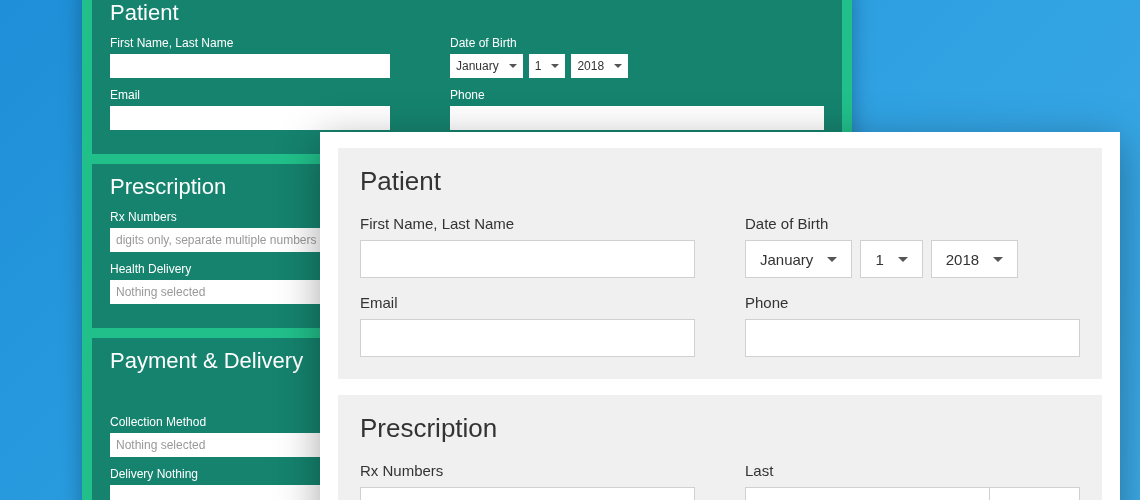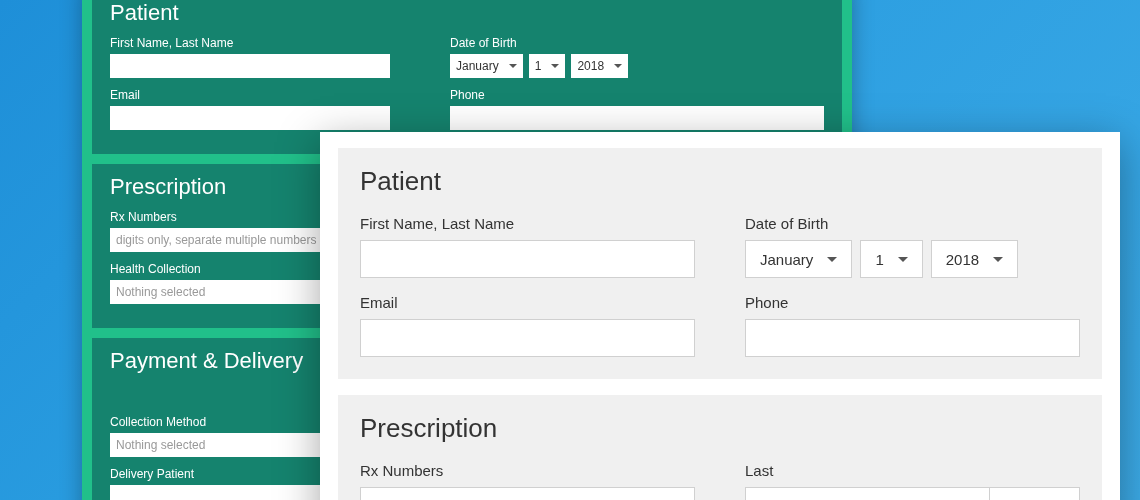--- a/index.html
+++ b/index.html
@@ -197,33 +197,33 @@
     </div>
   </div>
 
   <div class="green-section">
     <h3>Prescription</h3>
     <div class="g-field" style="max-width:280px;">
       <span class="g-label">Rx Numbers</span>
       <input class="g-input" placeholder="digits only, separate multiple numbers w" style="">
     </div>
     <div class="g-field" style="max-width:280px;">
-      <span class="g-label">Health Collection</span>
+      <span class="g-label">Health Delivery</span>
       <input class="g-input" placeholder="Nothing selected" style="">
     </div>
   </div>
 
   <div class="green-section">
     <h3>Payment &amp; Delivery</h3>
     <div class="g-field" style="max-width:280px;margin-top:41px;">
       <span class="g-label">Collection Method</span>
       <input class="g-input" placeholder="Nothing selected" style="">
     </div>
     <div class="g-field" style="max-width:280px;">
-      <span class="g-label">Delivery Patient</span>
+      <span class="g-label">Delivery Nothing</span>
       <input class="g-input" style="">
     </div>
   </div>
 
 </div>
 
 <div class="white-card">
 
   <div class="w-section">
     <h2>Patient</h2>

